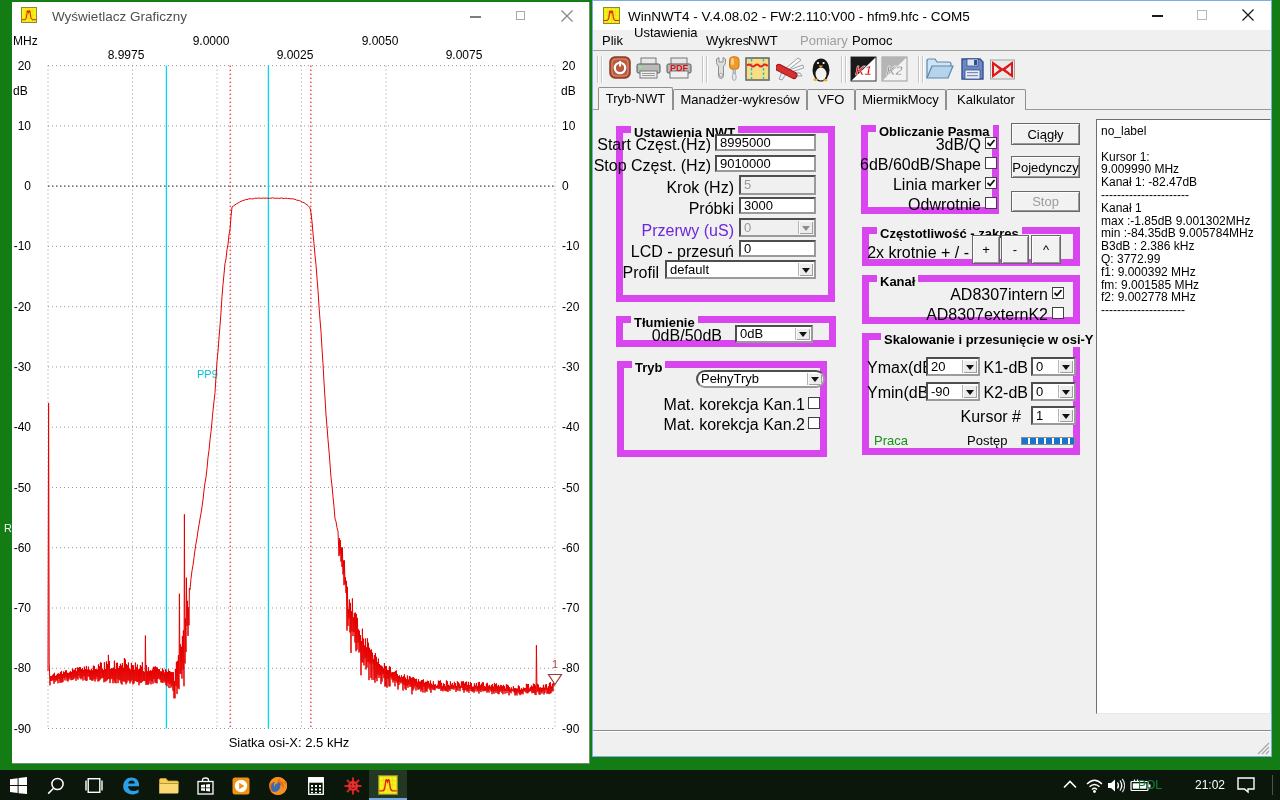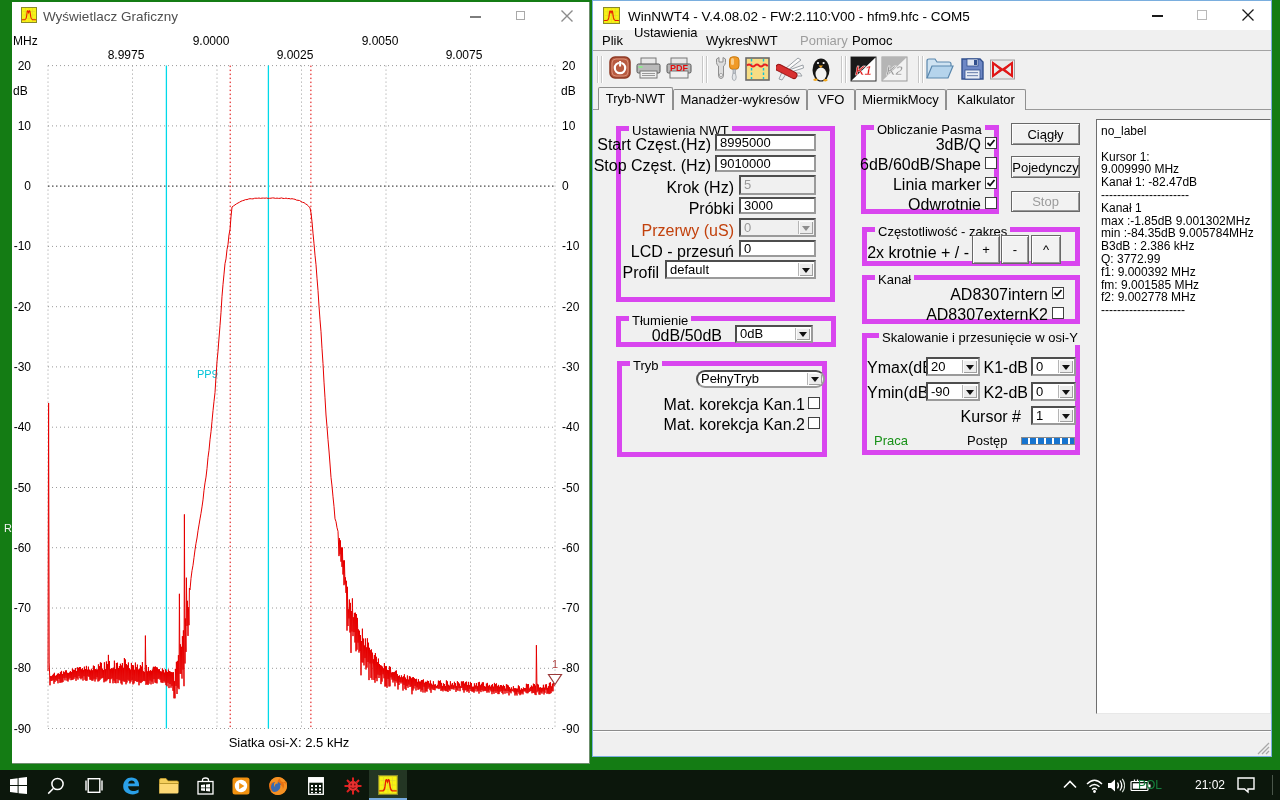--- a/index.html
+++ b/index.html
@@ -6,36 +6,36 @@
 body { background:#147c14; font-family:"Liberation Sans", sans-serif; position:relative; }
 .abs { position:absolute; }
 .lbl { position:absolute; font-size:13px; color:#000; white-space:nowrap; }
 .lbl12 { position:absolute; font-size:12px; color:#000; white-space:nowrap; }
 .edit { position:absolute; background:#fff; border:2px solid; border-color:#4e4e4e #9a9a9a #9a9a9a #4e4e4e; font-size:13px; color:#000; padding-left:3px; white-space:nowrap; overflow:hidden; }
 .edit.dis { background:#f0f0f0; color:#9a9a9a; }
 .arrowbtn { position:absolute; right:1px; top:1px; bottom:1px; width:15px; background:#ececec; border-left:1px solid #b5b5b5; box-shadow:inset 1px 1px 0 #fbfbfb, inset -1px -1px 0 #9f9f9f; }
 .arrowbtn:after { content:""; position:absolute; left:50%; top:50%; margin:-2px 0 0 -4px; width:0; height:0; border-left:4px solid transparent; border-right:4px solid transparent; border-top:5px solid #111; }
 .dis .arrowbtn:after { border-top-color:#8c8c8c; }
 .btn { position:absolute; background:#f2f2f2; border:1px solid #686868; box-shadow:inset 1px 1px 0 #fdfdfd, inset -1px -1px 0 #989898; font-size:13px; color:#000; text-align:center; }
-.grp { position:absolute; border:5px solid #d946ef; }
+.grp { position:absolute; border:7px solid #d946ef;font-weight:bold; }
 .grp > span { position:absolute; top:-8px; left:8px; background:#f0f0f0; padding:0 3px; font-size:13px; color:#000; white-space:nowrap; }
 .cb { position:absolute; width:12px; height:12px; background:#fff; border:1px solid #404040; }
 .cb svg { display:block; position:absolute; left:0px; top:0px; }
 .rlbl { position:absolute; font-size:16px; color:#000; white-space:nowrap; text-align:right; }
 </style></head>
 <body>
 
 <div class="abs" style="left:12px; top:2px; width:578px; height:762px; background:#fff; border-right:1px solid #6f8f6f; border-bottom:1px solid #6f8f6f;">
 
   <svg class="abs" style="left:9px; top:5px;" width="16" height="16" viewBox="0 0 16 16">
     <rect x="0.5" y="0.5" width="15" height="15" fill="#f8f312" stroke="#8a8a2a"></rect>
     <path d="M2,4.5 H14 M2,8 H14 M2,11.5 H14 M4.5,1 V15 M8,1 V15 M11.5,1 V15" stroke="#e0d72e" stroke-width="0.6" fill="none"></path>
     <path d="M1,12.7 L3.8,12.7 Q5,12.5 5.5,10 L6.2,4.6 Q6.5,3.2 7,4 L7.6,5.6 L8.2,4 Q8.7,3.2 9,4.6 L9.8,10 Q10.3,12.5 11.5,12.7 L15,12.7" fill="none" stroke="#e82000" stroke-width="1.1"></path>
   </svg>
-  <div class="abs" style="left:31px; top:7px; font-size:13.5px; color:#4f4f4f;">Wyświetlacz Graficzny</div>
+  <div class="abs" style="left:40px; top:7px; font-size:13.5px; color:#4f4f4f;">Wyświetlacz Graficzny</div>
   <div class="abs" style="left:458px; top:14px; width:11px; height:1.5px; background:#7d7d7d;"></div>
   <div class="abs" style="left:504px; top:9px; width:9px; height:9px; border:1.5px solid #a9a9a9;"></div>
   <svg class="abs" style="left:549px; top:8px;" width="12" height="12" viewBox="0 0 12 12">
       <path d="M0.5,0.5 L11.5,11.5 M11.5,0.5 L0.5,11.5" stroke="#8c8c8c" stroke-width="1.4"></path>
     </svg>
 
   <div class="lbl12" style="left:1px; top:32px;">MHz</div>
   <div class="lbl12" style="left:1px; top:82px;">dB</div>
   <div class="lbl12" style="left:549px; top:82px;">dB</div>
   <div class="lbl12" style="left:159px; top:32px; width:80px; text-align:center;">9.0000</div>
@@ -225,21 +225,21 @@
         <span>Ustawienia NWT</span>
       </div>
   <div class="rlbl" style="left:0px; top:135px; width:118px;">Start Częst.(Hz)</div>
   <div class="edit" style="left:122px; top:133px; width:101px; height:17px; line-height:13px;">8995000</div>
   <div class="rlbl" style="left:0px; top:156px; width:118px;">Stop Częst. (Hz)</div>
   <div class="edit" style="left:122px; top:154px; width:101px; height:17px; line-height:13px;">9010000</div>
   <div class="rlbl" style="left:0px; top:178px; width:141px;">Krok (Hz)</div>
   <div class="edit dis" style="left:146px; top:174px; width:77px; height:20px; line-height:16px;">5</div>
   <div class="rlbl" style="left:0px; top:199px; width:141px;">Próbki</div>
   <div class="edit" style="left:146px; top:196px; width:77px; height:17px; line-height:13px;">3000</div>
-  <div class="rlbl" style="left:0px; top:221px; width:141px; color:#c2410c;padding-left:18px;">Przerwy (uS)</div>
+  <div class="rlbl" style="left:0px; top:221px; width:141px; color:#6d28d9;padding-left:18px;">Przerwy (uS)</div>
   <div class="edit dis" style="left:146px; top:217px; width:77px; height:19px; line-height:15px;">0<span class="arrowbtn"></span></div>
   <div class="rlbl" style="left:0px; top:242px; width:141px;">LCD - przesuń</div>
   <div class="edit" style="left:146px; top:239px; width:77px; height:17px; line-height:13px;">0</div>
   <div class="rlbl" style="left:0px; top:263px; width:66px;">Profil</div>
   <div class="edit" style="left:72px; top:259px; width:151px; height:19px; line-height:15px;">default<span class="arrowbtn"></span></div>
 
   <div class="grp" style="left:23px; top:315px; width:220px; height:31px;">
         <span>Tłumienie</span>
       </div>
   <div class="rlbl" style="left:0px; top:326px; width:129px;">0dB/50dB</div>

